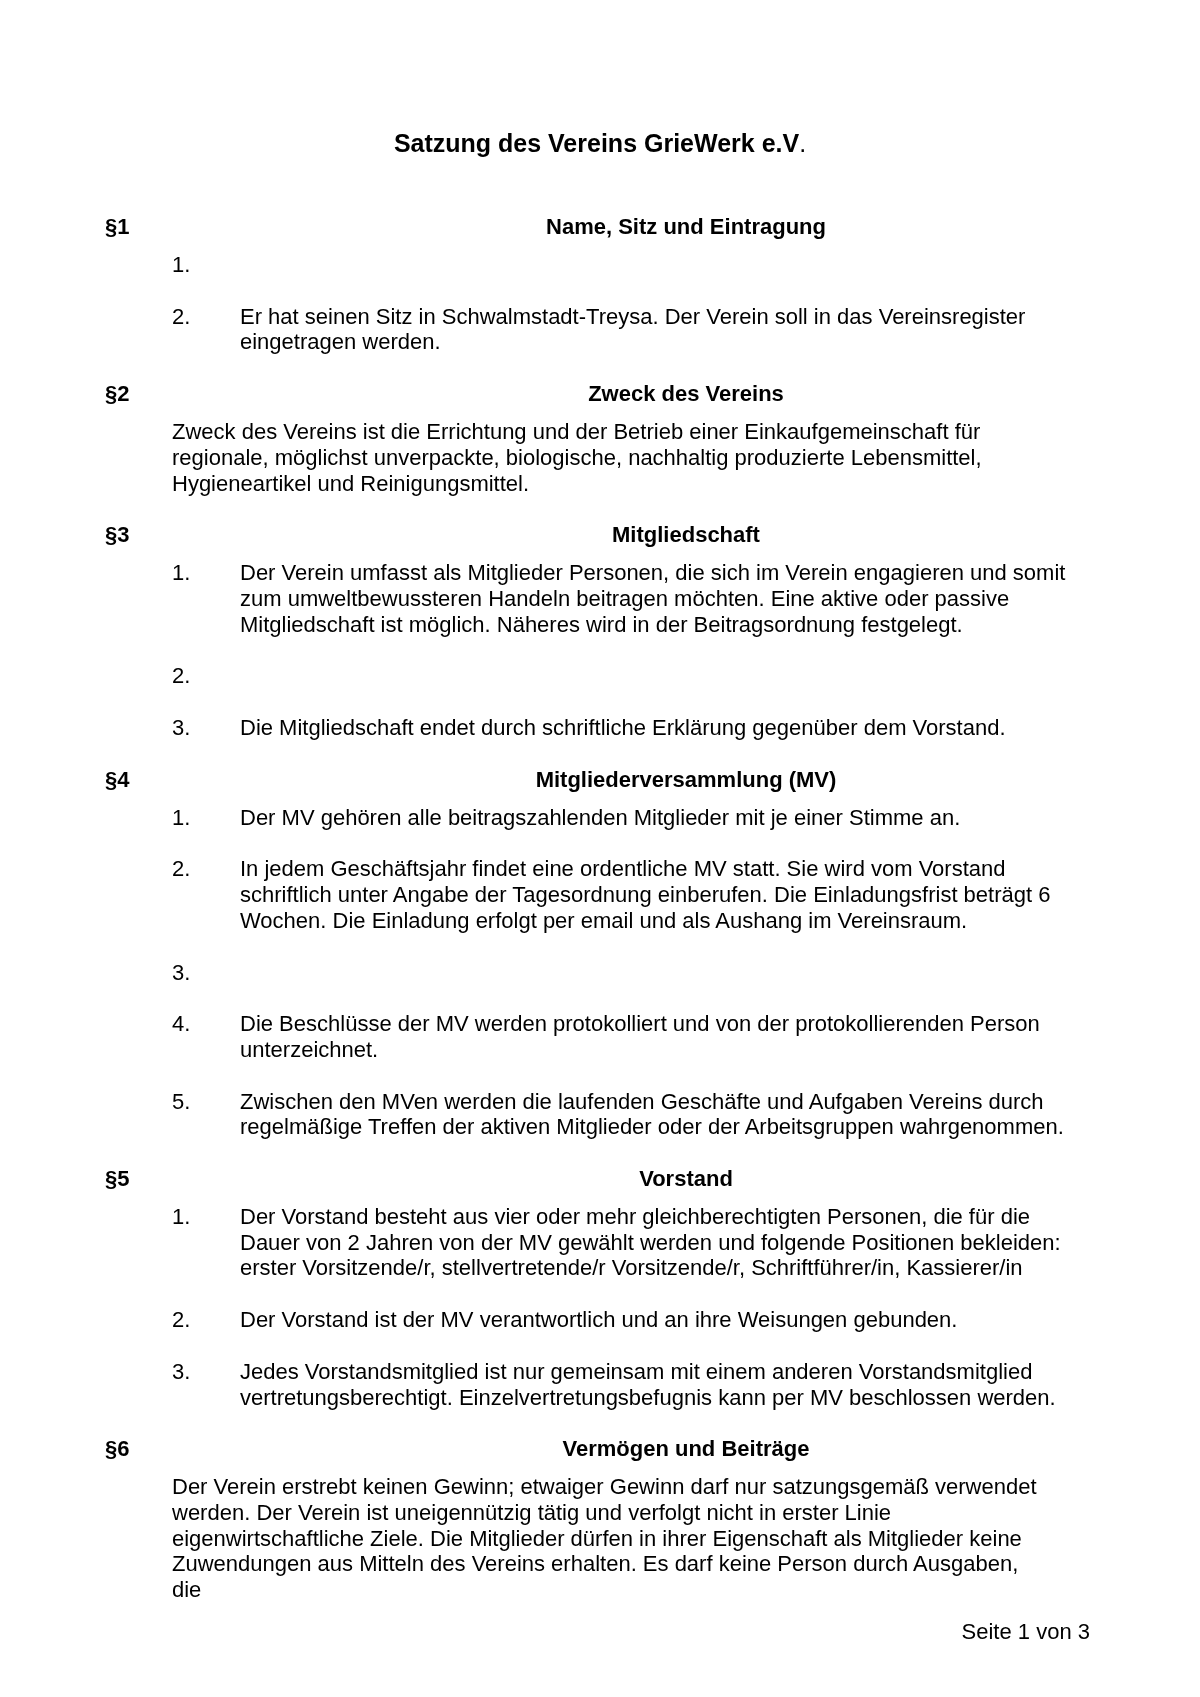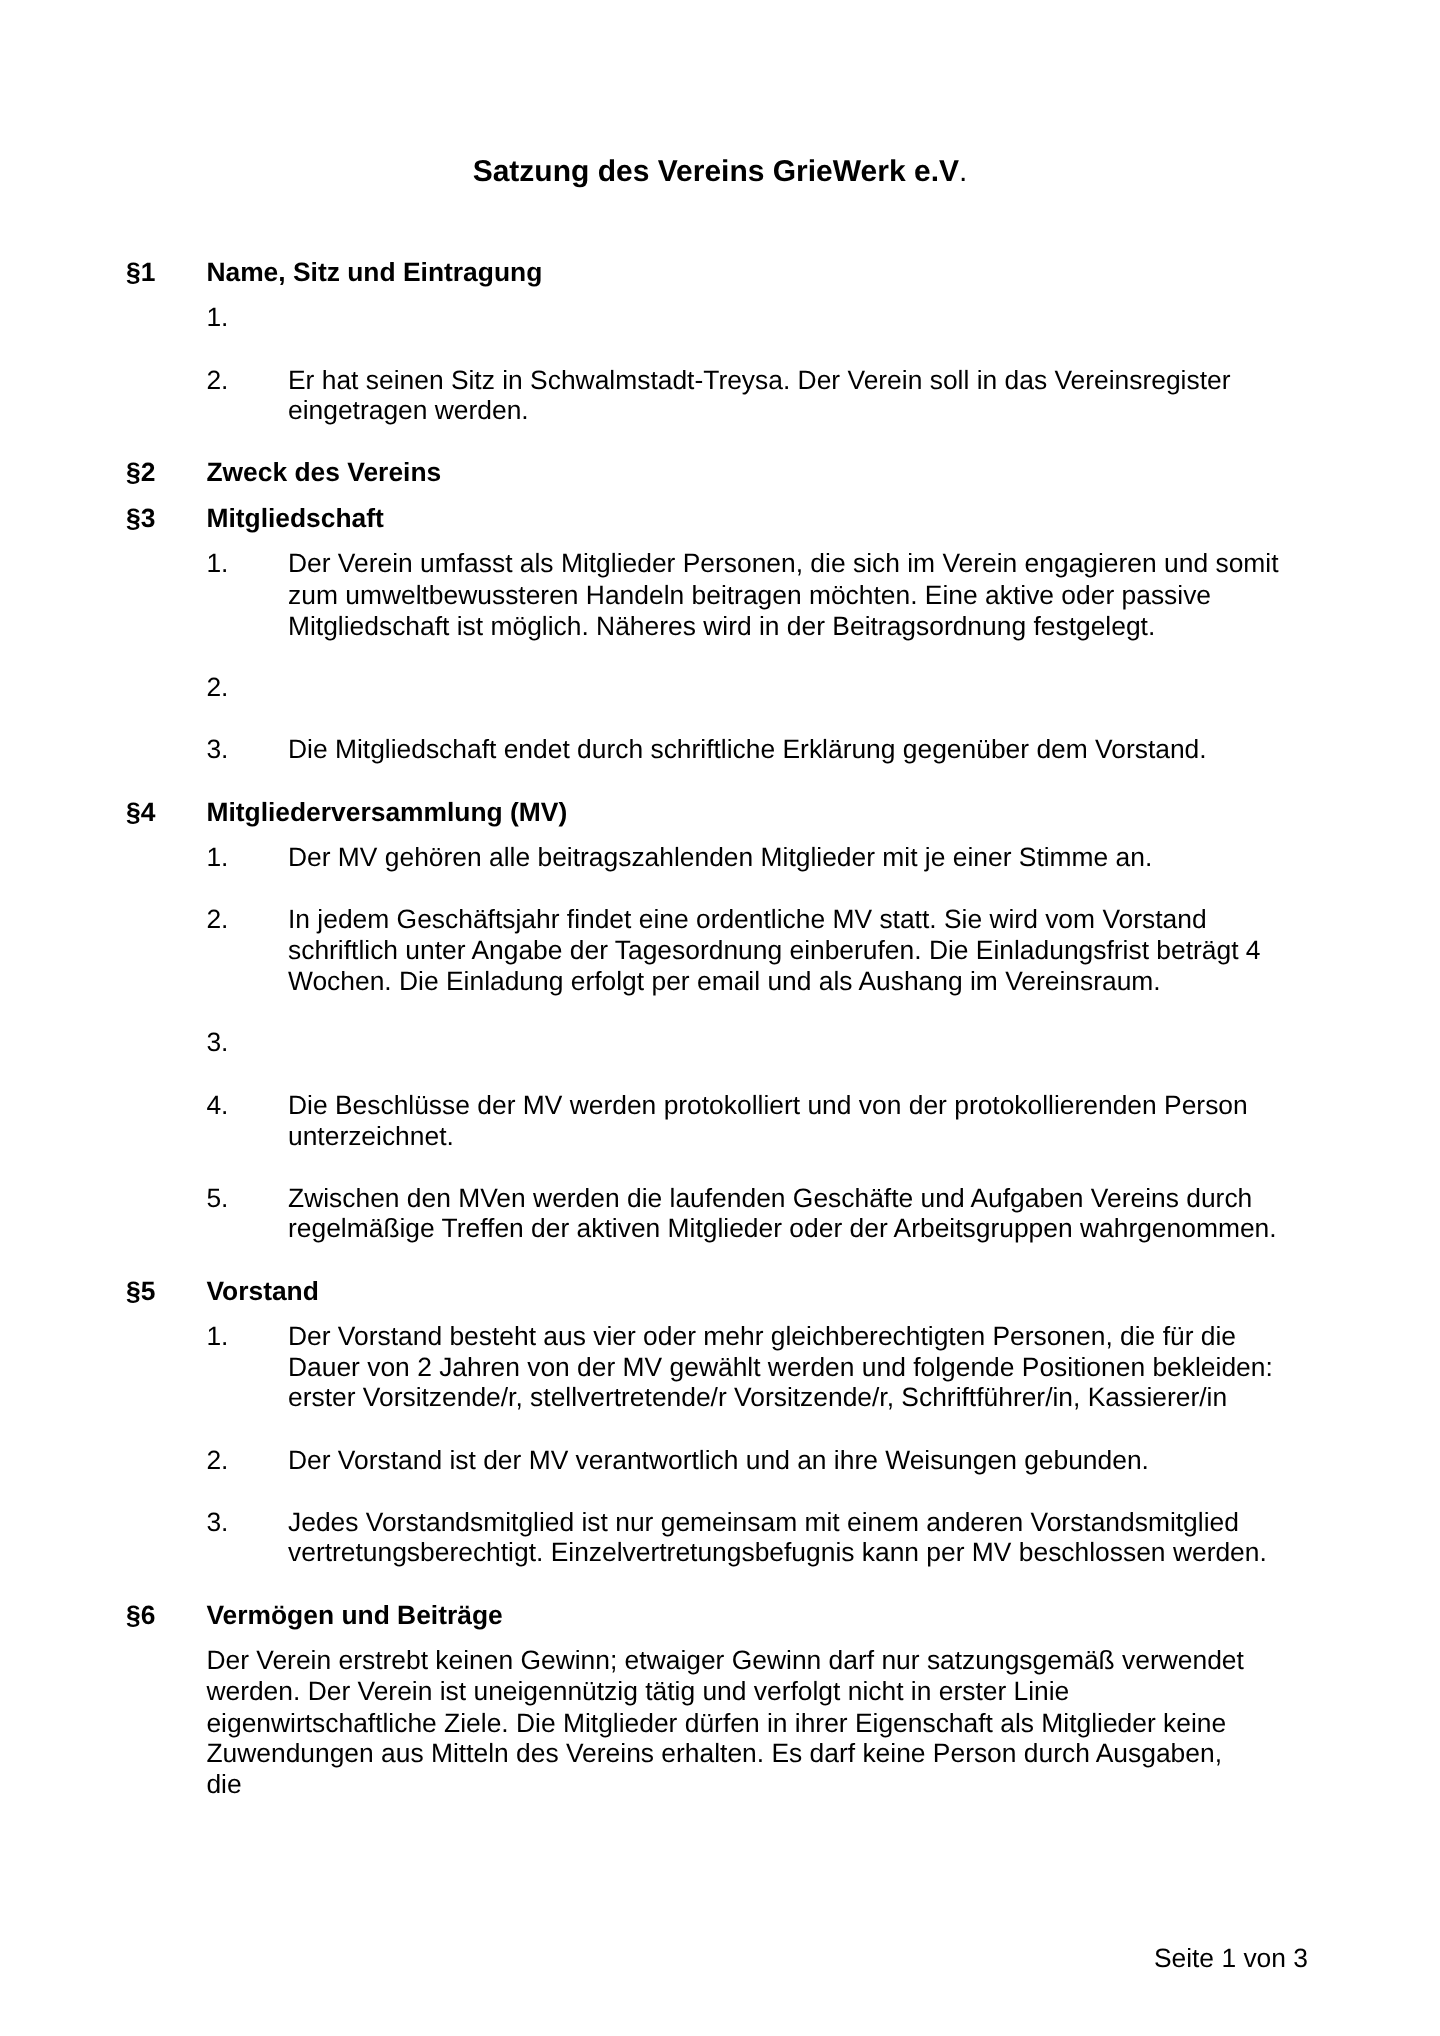--- a/index.html
+++ b/index.html
@@ -27,21 +27,21 @@
   }
   .title-period { font-weight:normal; }
   .section-header {
     display:flex;
     margin:0 0 12px 105px;
     font-weight:bold;
     font-size:22px;
     line-height:26px;
   }
   .sec-label { flex:0 0 67px; }
-  .sec-heading { flex:1 1 auto; }
+  .sec-heading { flex:1 1 auto;text-align:center; }
   .item {
     display:flex;
     margin:0 0 26px 172px;
   }
   .item-num { flex:0 0 68px; }
   .item-text { width:836px; }
   .sec-paragraph {
     margin:0 0 26px 172px;
     width:880px;
   }
@@ -73,20 +73,21 @@
       <span class="item-num">2.</span>
       <div class="item-text">Er hat seinen Sitz in Schwalmstadt-Treysa. Der Verein soll in das Vereinsregister eingetragen werden.</div>
     </div>
   </section>
 
   <section class="section">
     <div class="section-header">
       <span class="sec-label">§2</span>
       <span class="sec-heading">Zweck des Vereins</span>
     </div>
+    <div class="sec-paragraph">Zweck des Vereins ist die Errichtung und der Betrieb einer Einkaufgemeinschaft für regionale, möglichst unverpackte, biologische, nachhaltig produzierte Lebensmittel, Hygieneartikel und Reinigungsmittel.</div>
   </section>
 
   <section class="section">
     <div class="section-header">
       <span class="sec-label">§3</span>
       <span class="sec-heading">Mitgliedschaft</span>
     </div>
     <div class="item">
       <span class="item-num">1.</span>
       <div class="item-text">Der Verein umfasst als Mitglieder Personen, die sich im Verein engagieren und somit zum umweltbewussteren Handeln beitragen möchten. Eine aktive oder passive Mitgliedschaft ist möglich. Näheres wird in der Beitragsordnung festgelegt.</div>
@@ -104,21 +105,21 @@
     <div class="section-header">
       <span class="sec-label">§4</span>
       <span class="sec-heading">Mitgliederversammlung (MV)</span>
     </div>
     <div class="item">
       <span class="item-num">1.</span>
       <div class="item-text">Der MV gehören alle beitragszahlenden Mitglieder mit je einer Stimme an.</div>
     </div>
     <div class="item">
       <span class="item-num">2.</span>
-      <div class="item-text">In jedem Geschäftsjahr findet eine ordentliche MV statt. Sie wird vom Vorstand schriftlich unter Angabe der Tagesordnung einberufen. Die Einladungsfrist beträgt 4 Wochen. Die Einladung erfolgt per email und als Aushang im Vereinsraum.</div>
+      <div class="item-text">In jedem Geschäftsjahr findet eine ordentliche MV statt. Sie wird vom Vorstand schriftlich unter Angabe der Tagesordnung einberufen. Die Einladungsfrist beträgt 6 Wochen. Die Einladung erfolgt per email und als Aushang im Vereinsraum.</div>
     </div>
     <div class="item">
       <span class="item-num">3.</span>
     </div>
     <div class="item">
       <span class="item-num">4.</span>
       <div class="item-text">Die Beschlüsse der MV werden protokolliert und von der protokollierenden Person unterzeichnet.</div>
     </div>
     <div class="item">
       <span class="item-num">5.</span>

